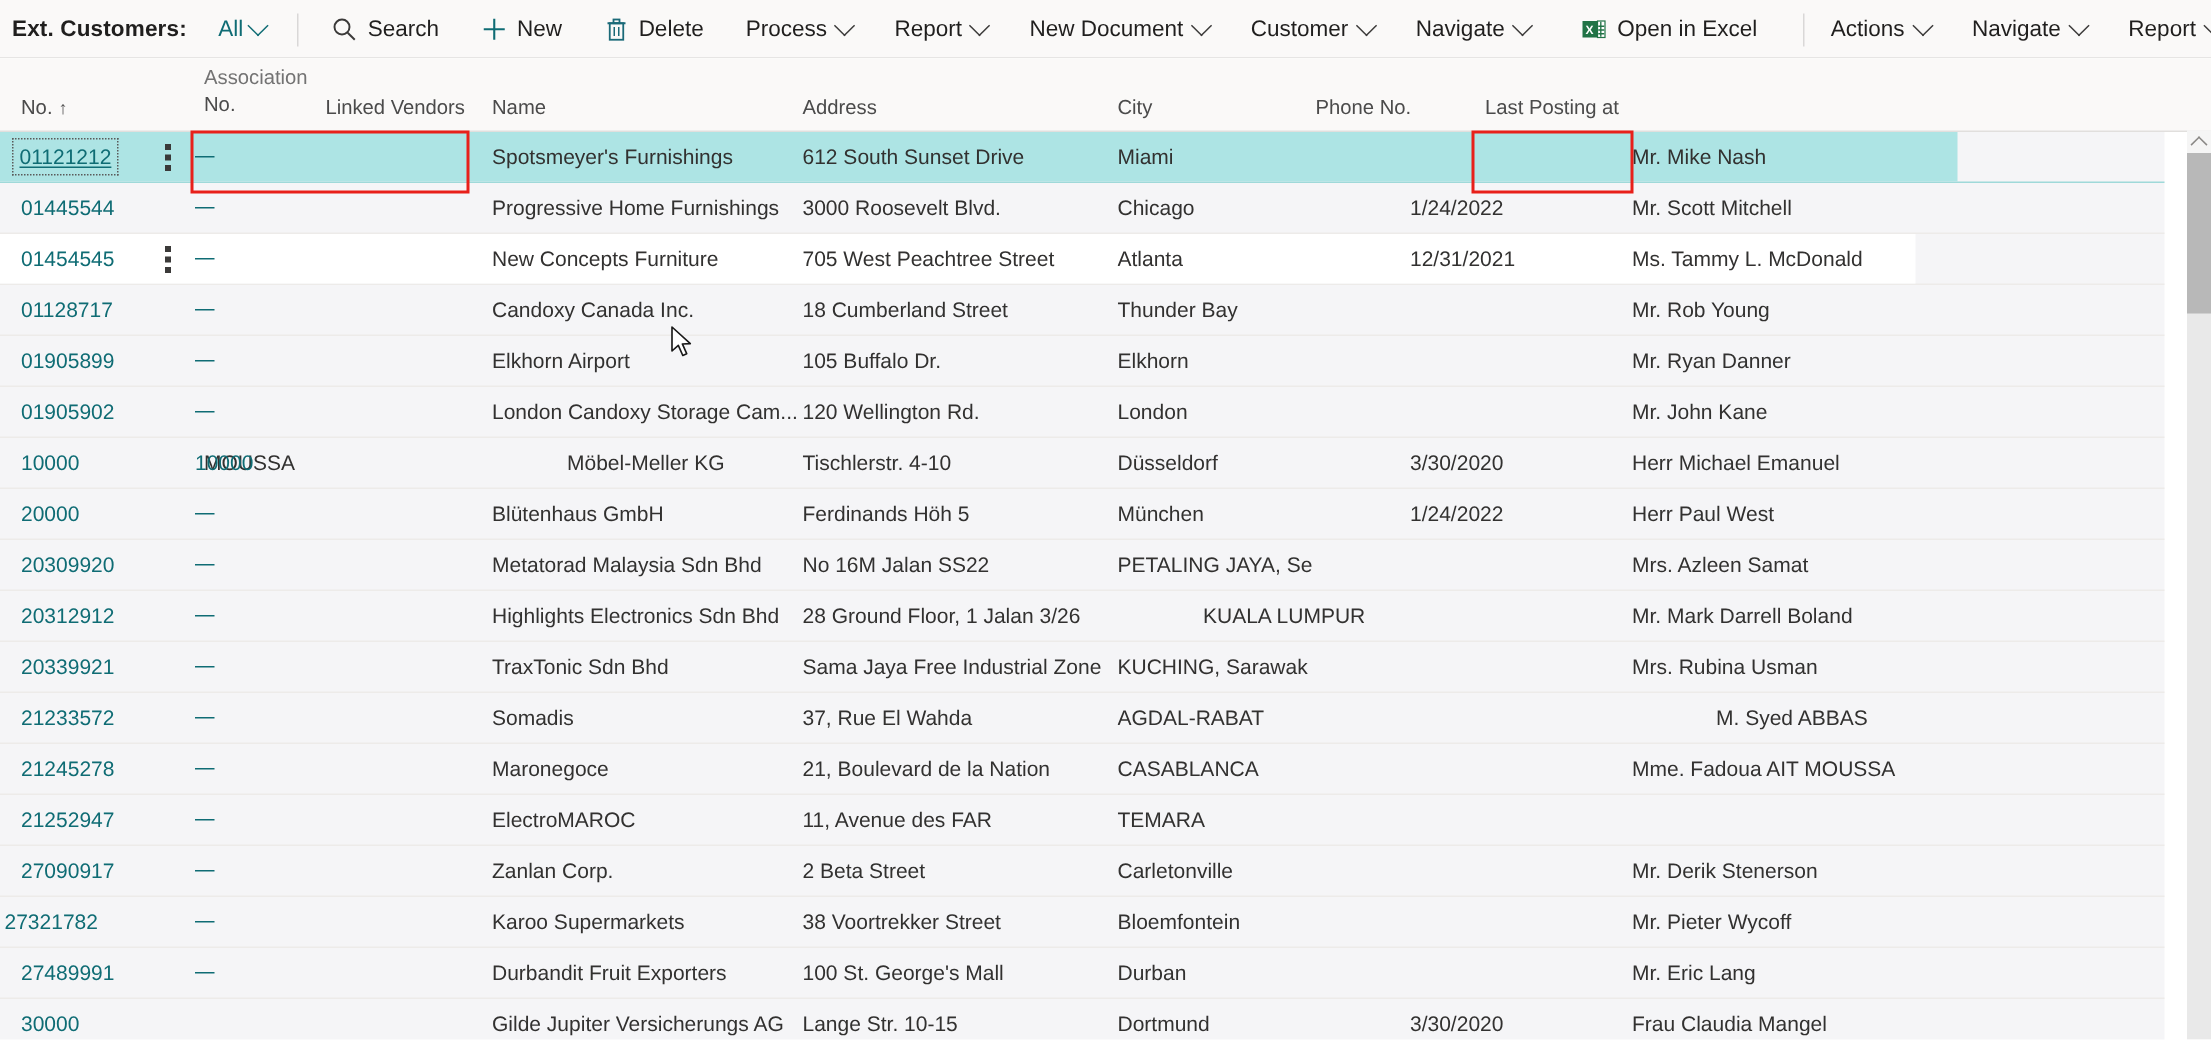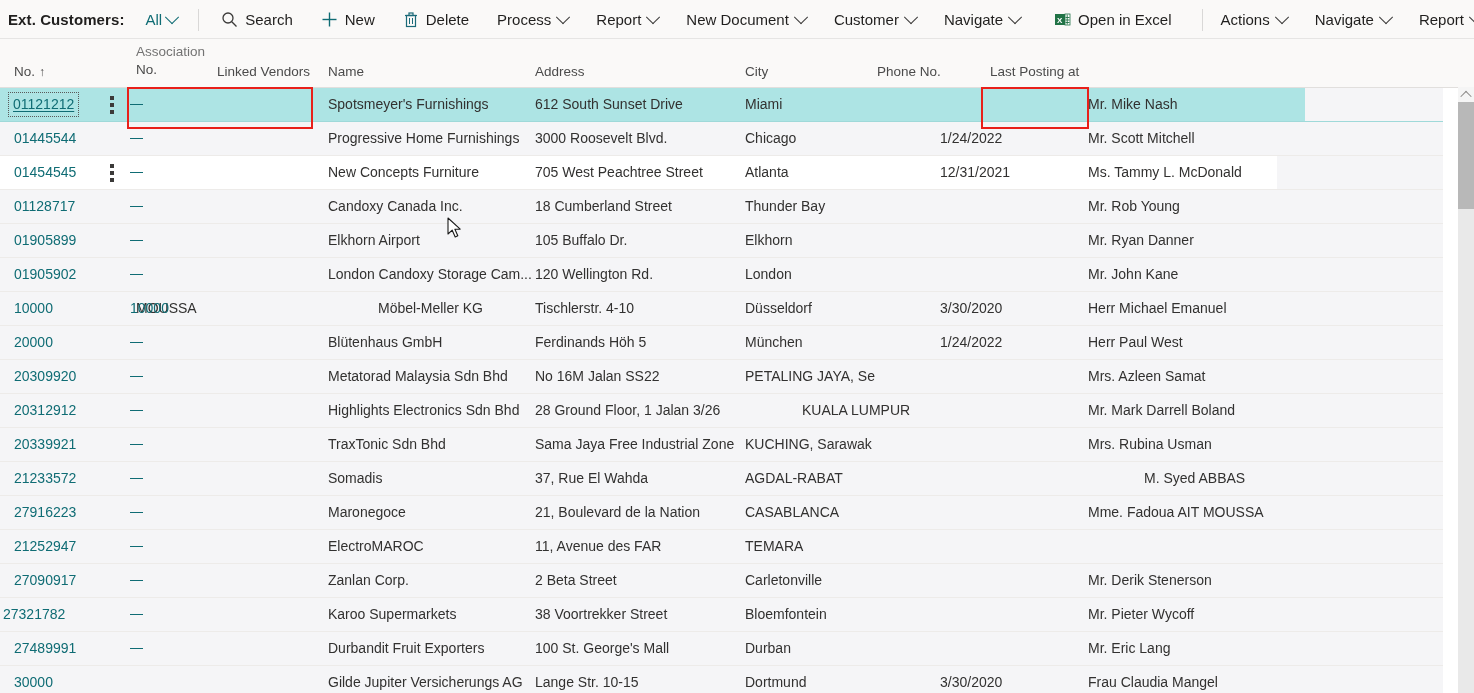--- a/index.html
+++ b/index.html
@@ -544,21 +544,21 @@
         <div class="cell" style="left: 136px; width: 88px;"></div>
         <div class="cell ralign link" style="left: 130px; width: 180px;"><span class="dash"></span></div>
         <div class="cell" style="left: 328px; width: 205px;">Somadis</div>
         <div class="cell" style="left: 535px; width: 208px;">37, Rue El Wahda</div>
         <div class="cell" style="left: 745px; width: 130px;">AGDAL-RABAT</div>
         <div class="cell" style="left: 877px; width: 105px;"></div>
         <div class="cell ralign" style="left: 940px; width: 122px;"></div>
         <div class="cell" style="left: 1144px; width: 260px;">M. Syed ABBAS</div>
       </div>
       <div class="row">
-        <div class="cell link" style="left: 14px; width: 110px;">27916223</div>
+        <div class="cell link" style="left: 14px; width: 110px;">21245278</div>
         <div class="cell" style="left: 136px; width: 88px;"></div>
         <div class="cell ralign link" style="left: 130px; width: 180px;"><span class="dash"></span></div>
         <div class="cell" style="left: 328px; width: 205px;">Maronegoce</div>
         <div class="cell" style="left: 535px; width: 208px;">21, Boulevard de la Nation</div>
         <div class="cell" style="left: 745px; width: 130px;">CASABLANCA</div>
         <div class="cell" style="left: 877px; width: 105px;"></div>
         <div class="cell ralign" style="left: 940px; width: 122px;"></div>
         <div class="cell" style="left: 1088px; width: 260px;">Mme. Fadoua AIT MOUSSA</div>
       </div>
       <div class="row">

